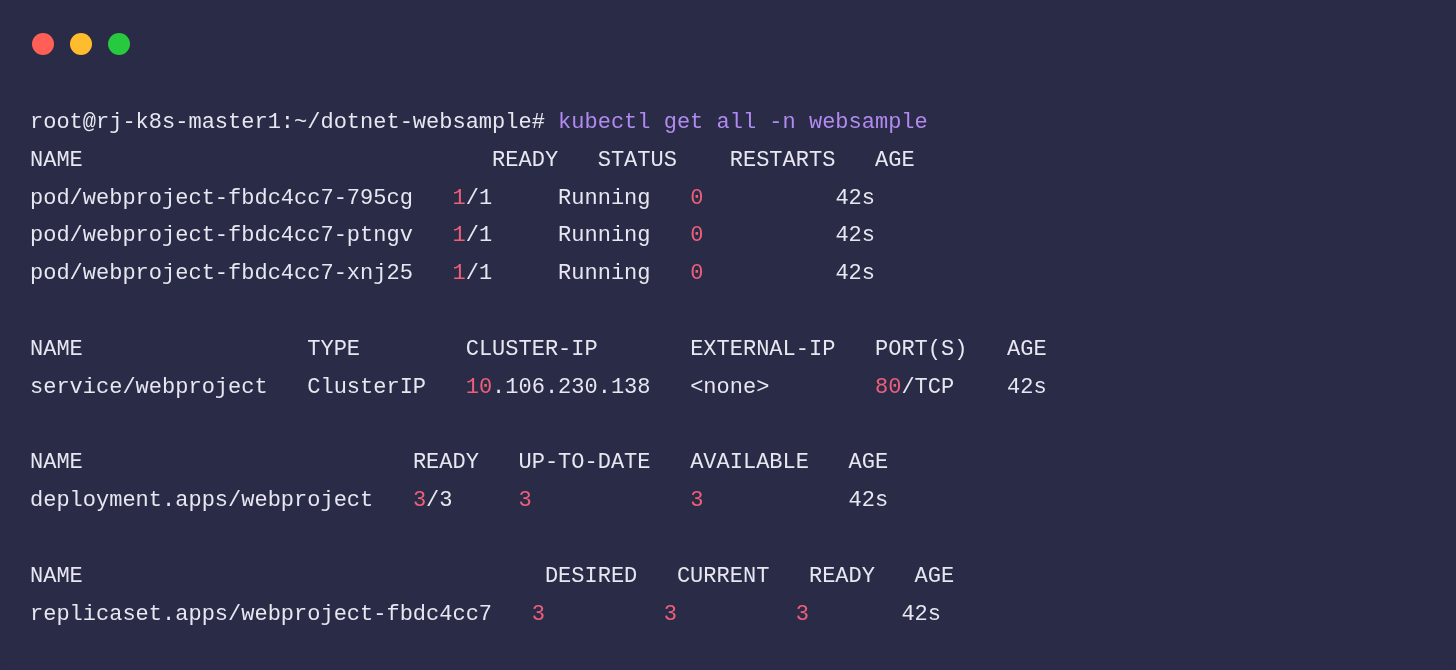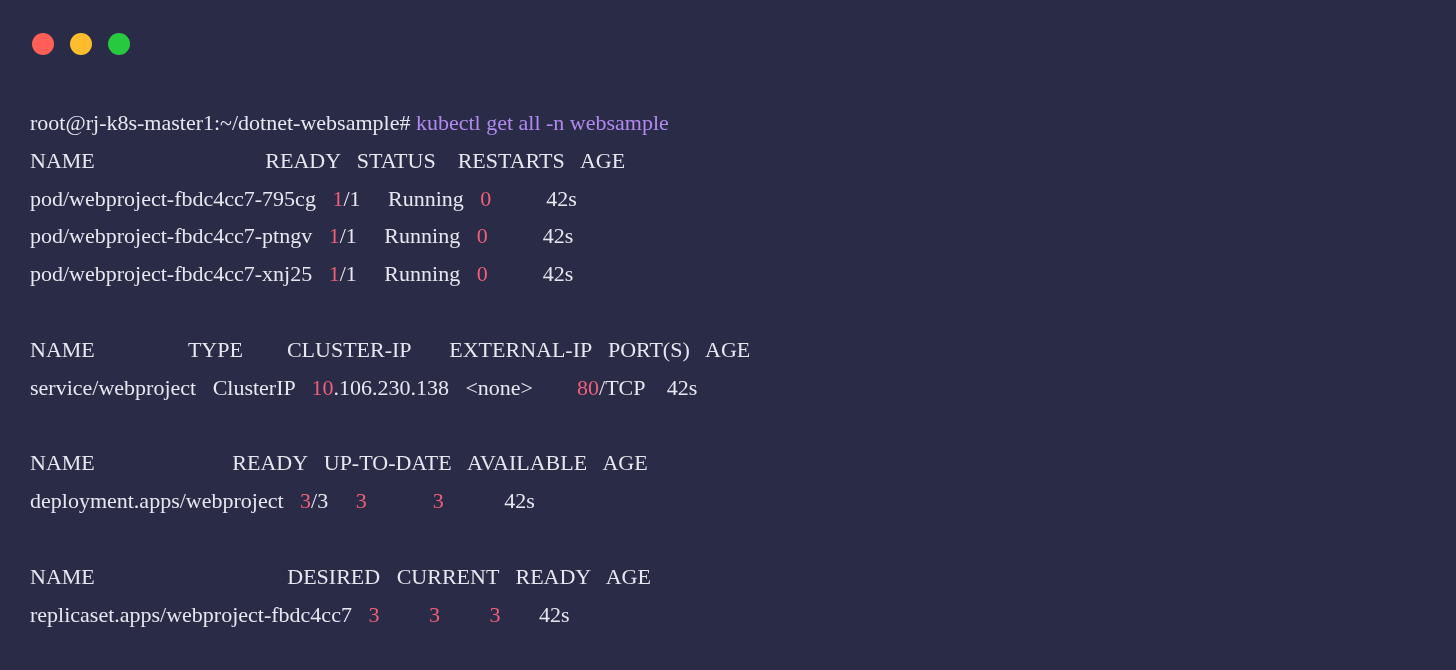--- a/index.html
+++ b/index.html
@@ -34,21 +34,20 @@
   }
   .tl-red    { background: #ff5f56; }
   .tl-yellow { background: #ffbd2e; }
   .tl-green  { background: #27c93f; }
 
   .term {
     padding: 44px 30px 30px 30px;
     white-space: pre;
     line-height: 1.72;
     letter-spacing: 0;
-    font-family: Liberation Serif, serif;
   }
   .prompt   { color: #e6e7f0; }
   .cmd      { color: #b18af0; } 
   .hdr      { color: #e6e7f0; }
   .num      { color: #ef5f7a; } 
   .txt      { color: #e6e7f0; }
 </style>
 </head>
 <body>
 

